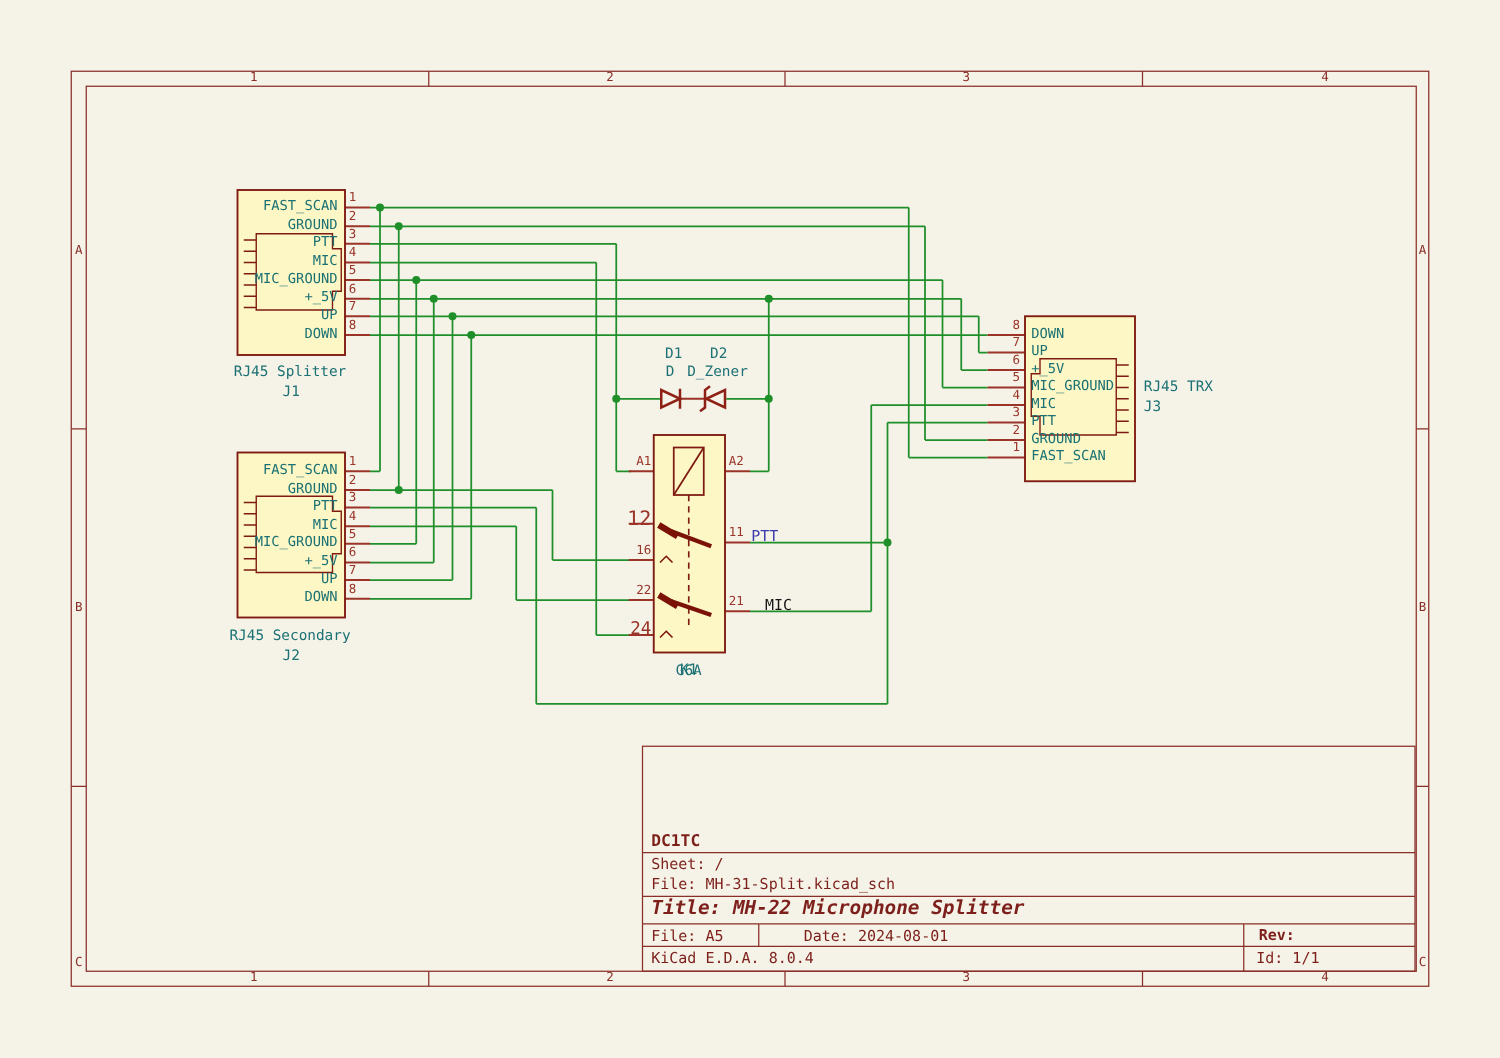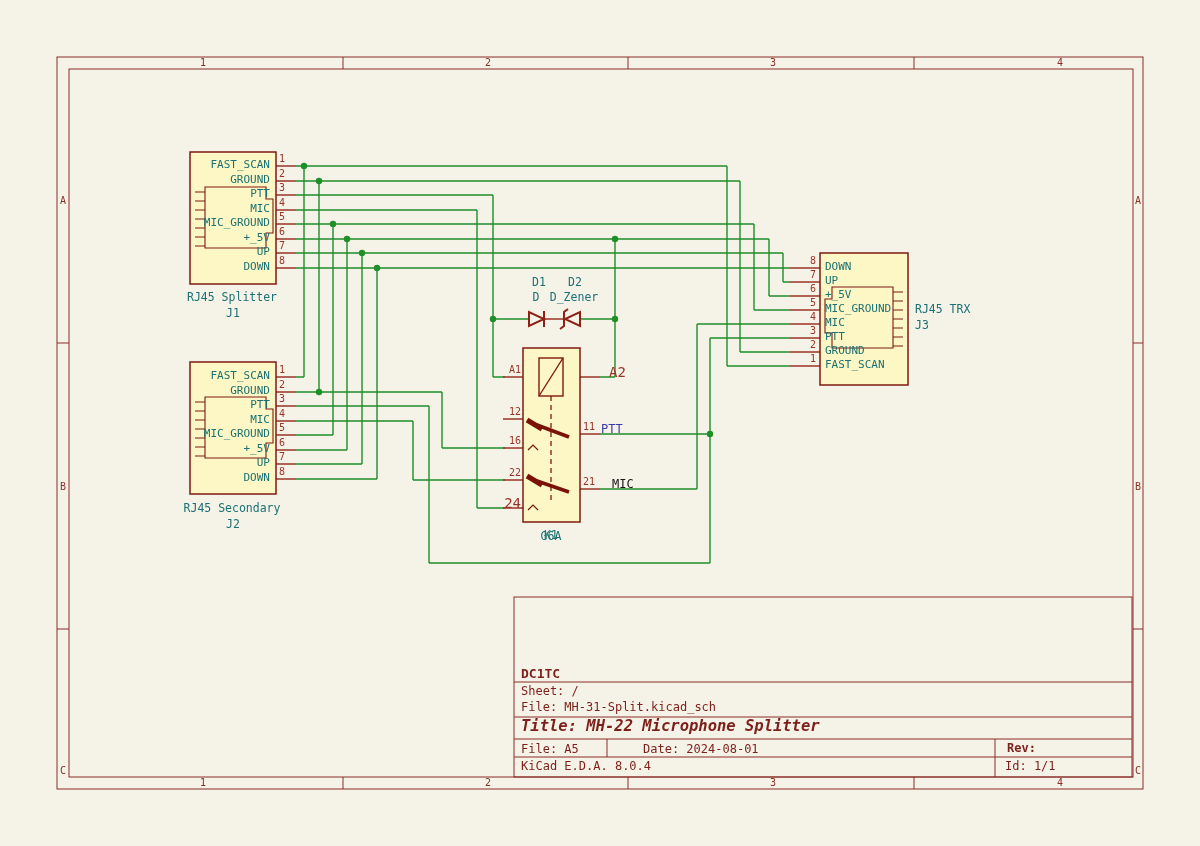--- a/index.html
+++ b/index.html
@@ -189,19 +189,19 @@
 <div class="t" style="right: 384px; top: 298px; font-size: 10px; color: rgb(154, 52, 40);">5</div>
 <div class="t" style="left: 825px; top: 317px; font-size: 11px; color: rgb(27, 113, 115);">MIC</div>
 <div class="t" style="right: 384px; top: 312px; font-size: 10px; color: rgb(154, 52, 40);">4</div>
 <div class="t" style="left: 825px; top: 331px; font-size: 11px; color: rgb(27, 113, 115);">PTT</div>
 <div class="t" style="right: 384px; top: 326px; font-size: 10px; color: rgb(154, 52, 40);">3</div>
 <div class="t" style="left: 825px; top: 345px; font-size: 11px; color: rgb(27, 113, 115);">GROUND</div>
 <div class="t" style="right: 384px; top: 340px; font-size: 10px; color: rgb(154, 52, 40);">2</div>
 <div class="t" style="left: 825px; top: 359px; font-size: 11px; color: rgb(27, 113, 115);">FAST_SCAN</div>
 <div class="t" style="right: 384px; top: 354px; font-size: 10px; color: rgb(154, 52, 40);">1</div>
 <div class="t" style="right: 679px; top: 365px; font-size: 10px; color: rgb(154, 52, 40);">A1</div>
-<div class="t" style="right: 679px; top: 407px; font-size: 10px; color: rgb(154, 52, 40);">12</div>
+<div class="t" style="right: 679px; top: 407px; font-size: 16px; color: rgb(154, 52, 40);">12</div>
 <div class="t" style="right: 679px; top: 436px; font-size: 10px; color: rgb(154, 52, 40);">16</div>
 <div class="t" style="right: 679px; top: 468px; font-size: 10px; color: rgb(154, 52, 40);">22</div>
 <div class="t" style="right: 679px; top: 496px; font-size: 14px; color: rgb(154, 52, 40);">24</div>
-<div class="t" style="left: 609px; top: 365px; font-size: 14px; color: rgb(154, 52, 40);">A2</div>
+<div class="t" style="left: 583px; top: 365px; font-size: 10px; color: rgb(154, 52, 40);">A2</div>
 <div class="t" style="left: 583px; top: 422px; font-size: 10px; color: rgb(154, 52, 40);">11</div>
 <div class="t" style="left: 583px; top: 477px; font-size: 10px; color: rgb(154, 52, 40);">21</div>
 
 </body></html>

